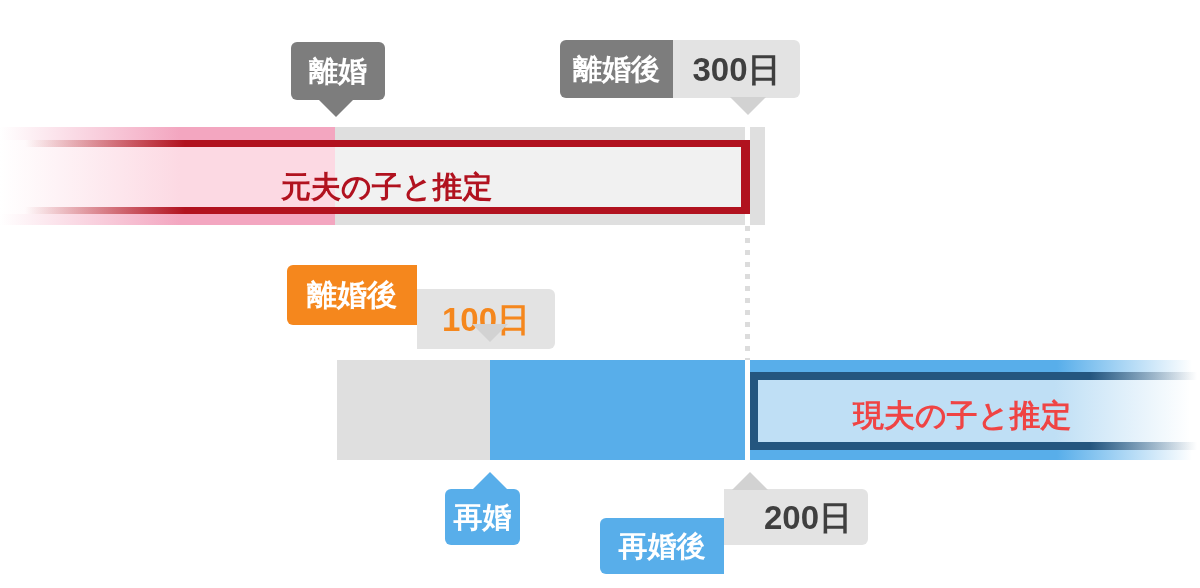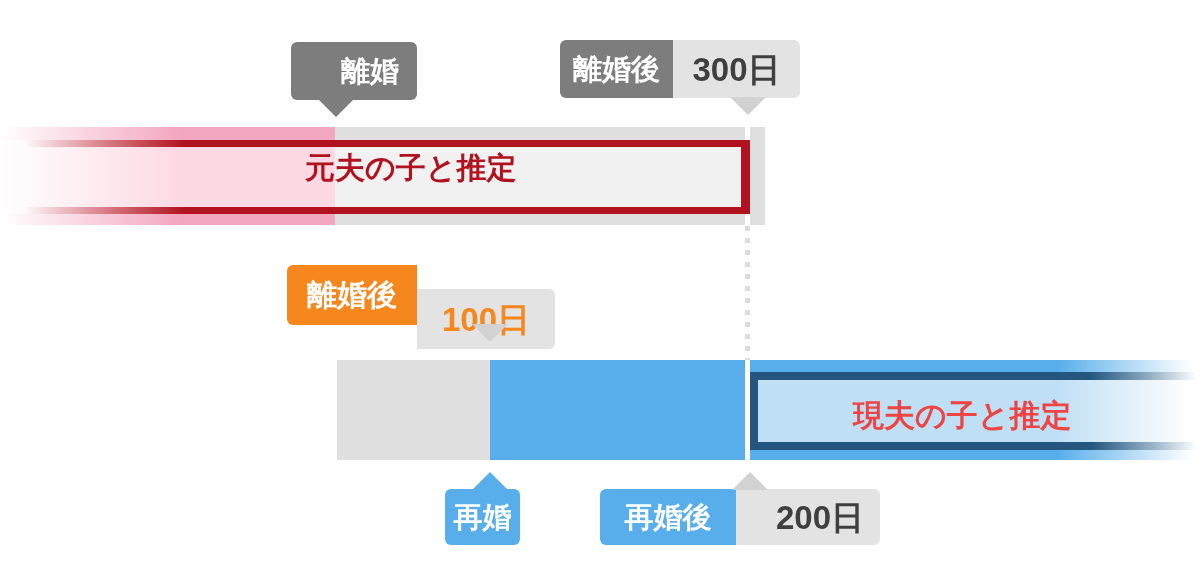--- a/index.html
+++ b/index.html
@@ -11,21 +11,21 @@
   .top-outer{left:0;top:127px;width:765px;height:98px;
     background:linear-gradient(90deg,#ffffff 0px,#f3a6c0 180px,#f3a6c0 335px,
       #dfdfdf 335px,#dfdfdf 745px,#ffffff 745px,#ffffff 750px,#dfdfdf 750px,#dfdfdf 765px);}
   .top-box{left:0;top:140px;width:750px;height:74px;
     background:linear-gradient(90deg,#ffffff 0px,#fcd9e3 180px,#fcd9e3 335px,#f1f1f1 335px);}
   .top-box .edge-h{position:absolute;left:0;right:0;height:7px;
     background:linear-gradient(90deg,rgba(177,18,31,0) 25px,#b1121f 185px);}
   .top-box .edge-top{top:0;}
   .top-box .edge-bottom{bottom:0;}
   .top-box .edge-right{position:absolute;right:0;top:0;bottom:0;width:9px;background:#b1121f;}
-  .top-label{left:281px;top:153px;font-size:30px;font-weight:bold;color:#b1121f;line-height:1;margin-left:24px;}
+  .top-label{left:281px;top:172px;font-size:30px;font-weight:bold;color:#b1121f;line-height:1;}
 
   .dotline{left:745px;top:226px;width:5px;height:134px;
     background:repeating-linear-gradient(180deg,#dcdcdc 0px,#dcdcdc 5px,transparent 5px,transparent 12px);}
 
   .bottom-outer{left:337px;top:360px;width:863px;height:100px;
     background:linear-gradient(90deg,#dfdfdf 0px,#dfdfdf 153px,#58aeea 153px,#58aeea 408px,
       #ffffff 408px,#ffffff 413px,#58aeea 413px,#58aeea 720px,#ffffff 855px);}
   .bottom-box{left:750px;top:372px;width:450px;height:78px;
     background:linear-gradient(90deg,#bfdff5 0px,#bfdff5 305px,#ffffff 440px);}
   .bottom-box .edge-h{position:absolute;left:0;right:0;height:8px;
@@ -39,30 +39,30 @@
   .callout{display:flex;align-items:stretch;border-radius:8px;font-weight:bold;line-height:1;}
   .seg{display:flex;align-items:center;justify-content:center;height:100%;}
   .seg-dark{background:#7d7d7d;color:#ffffff;border-radius:6px 0 0 6px;font-size:29px;}
   .seg-orange{background:#f5871d;color:#ffffff;border-radius:6px 0 0 6px;font-size:30px;}
   .seg-blue{background:#58aeea;color:#ffffff;border-radius:6px 0 0 6px;font-size:29px;}
   .seg-value{background:#e3e3e3;border-radius:0 6px 6px 0;font-size:33px;color:#3f3f3f;}
   .seg-value.orange-text{color:#f5871d;}
   .single{display:flex;align-items:center;justify-content:center;border-radius:6px;
     font-weight:bold;color:#ffffff;font-size:29px;line-height:1;}
 
-  .co-divorce{left:291px;top:42px;width:94px;height:58px;background:#7d7d7d;padding-left:32px;}
+  .co-divorce{left:291px;top:42px;width:94px;height:58px;background:#7d7d7d;}
   .co-ad300{left:560px;top:40px;height:58px;}
   .co-ad300 .seg-dark{width:113px;}
   .co-ad300 .seg-value{width:127px;text-align:right;}
   .co-ad100{left:287px;top:265px;height:60px;}
   .co-ad100 .seg-orange{width:130px;}
   .co-ad100 .seg-value{width:138px;margin-top:24px;}
   .co-remarriage{left:445px;top:489px;width:75px;height:56px;background:#58aeea;}
   .co-ar200{left:600px;top:489px;height:56px;}
-  .co-ar200 .seg-blue{width:136px;}
+  .co-ar200 .seg-blue{width:124px;margin-top:29px;}
   .co-ar200 .seg-value{width:120px;padding-left:24px;}
 
   .tail{position:absolute;width:0;height:0;
     border-left:18px solid transparent;border-right:18px solid transparent;}
   .tail-down{bottom:-17px;border-top:18px solid #d2d2d2;}
   .tail-up{top:-17px;border-bottom:18px solid #d2d2d2;}
   .tail-gray-dark{border-top-color:#7d7d7d;}
   .tail-blue{border-bottom-color:#58aeea;}
 </style>
 </head>

